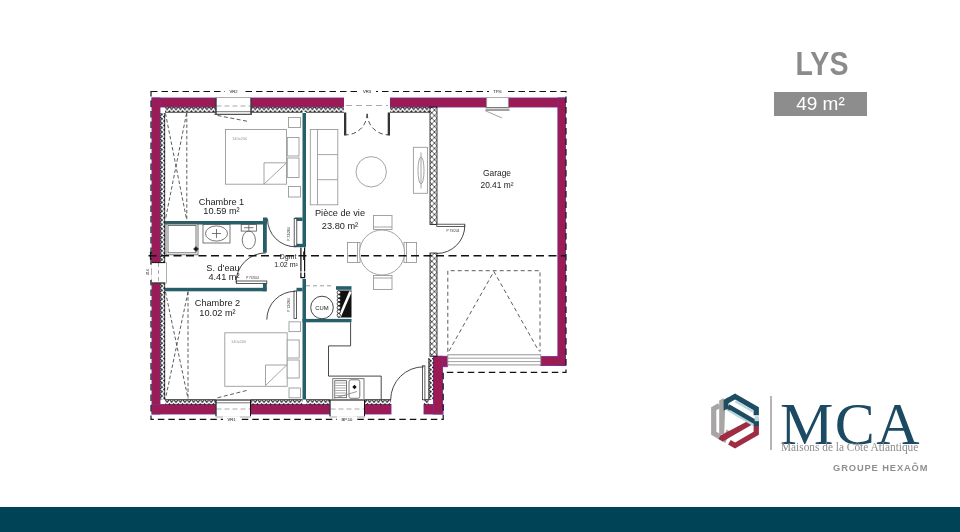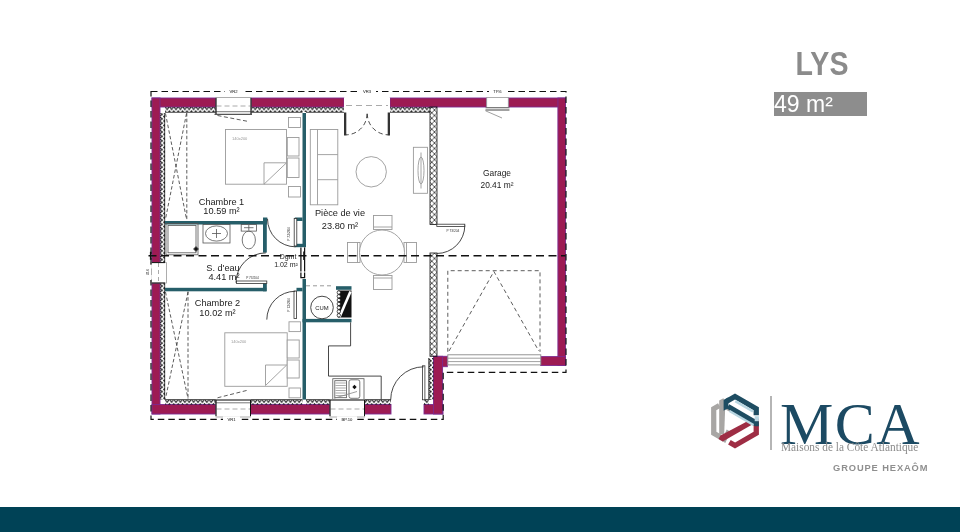--- a/index.html
+++ b/index.html
@@ -2,21 +2,21 @@
 <html><head><meta charset="utf-8">
 <style>
 html,body{margin:0;padding:0;width:960px;height:532px;background:#fff;overflow:hidden;}
 body{font-family:"Liberation Sans",sans-serif;position:relative;}
 .abs{position:absolute;}
 </style></head>
 <body>
 
 <div class="abs" style="left:770px;top:44px;width:104px;text-align:center;font-size:34px;font-weight:bold;color:#8b8b8b;transform:scaleX(0.84);letter-spacing:0px;">LYS</div>
 
-<div class="abs" style="left:774px;top:92px;width:93px;height:24px;background:#8d8d8d;color:#fff;font-size:23px;text-align:left;line-height:24px;">49 m²</div>
+<div class="abs" style="left:774px;top:92px;width:93px;height:24px;background:#8d8d8d;color:#fff;font-size:19px;text-align:center;line-height:24px;">49 m²</div>
 
 <svg class="abs" style="left:140px;top:80px;" width="440" height="350" viewBox="140 80 440 350">
 <defs>
 <pattern id="zz" width="4.4" height="4.8" patternUnits="userSpaceOnUse">
         <path d="M0,4.4 L2.2,0.4 L4.4,4.4" fill="none" stroke="#111" stroke-width="1"></path>
       </pattern>
 <pattern id="zzv" width="4.8" height="4.4" patternUnits="userSpaceOnUse">
         <path d="M4.4,0 L0.4,2.2 L4.4,4.4" fill="none" stroke="#111" stroke-width="1"></path>
       </pattern>
 <pattern id="xh" width="5.5" height="5.5" patternUnits="userSpaceOnUse">

